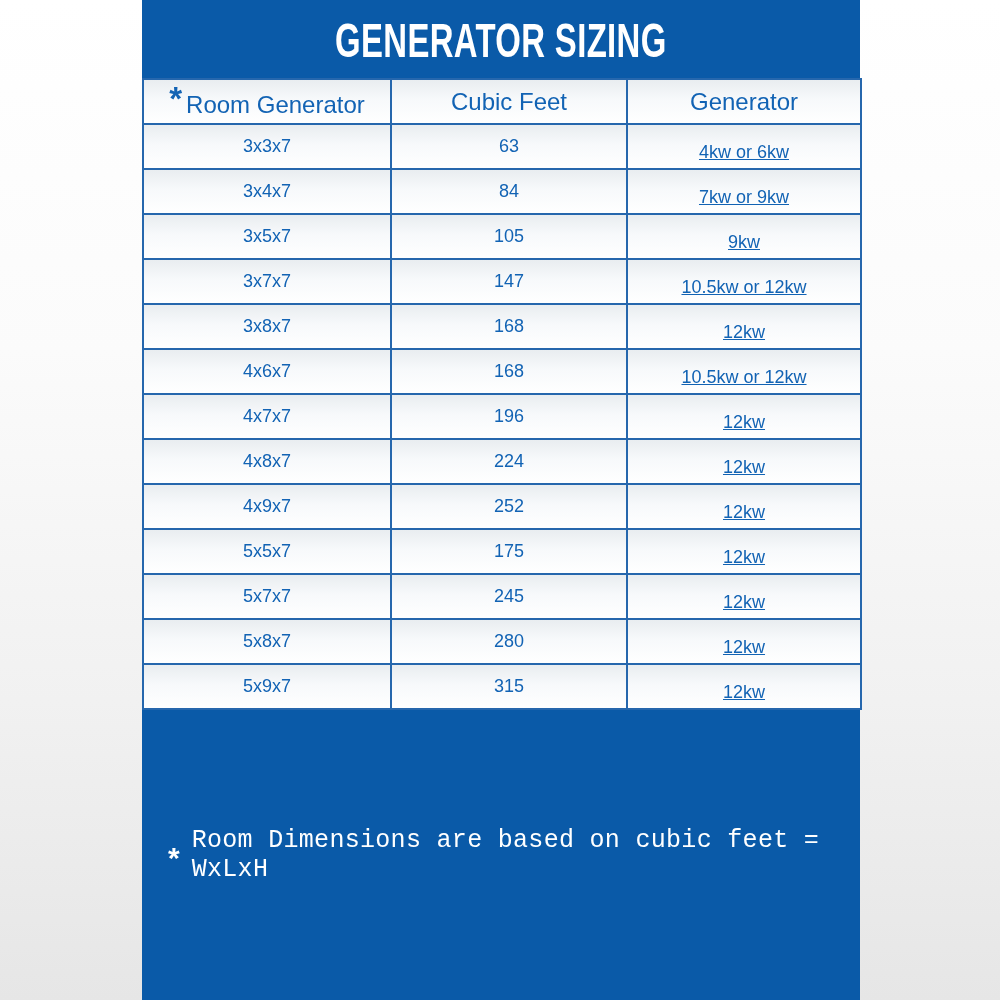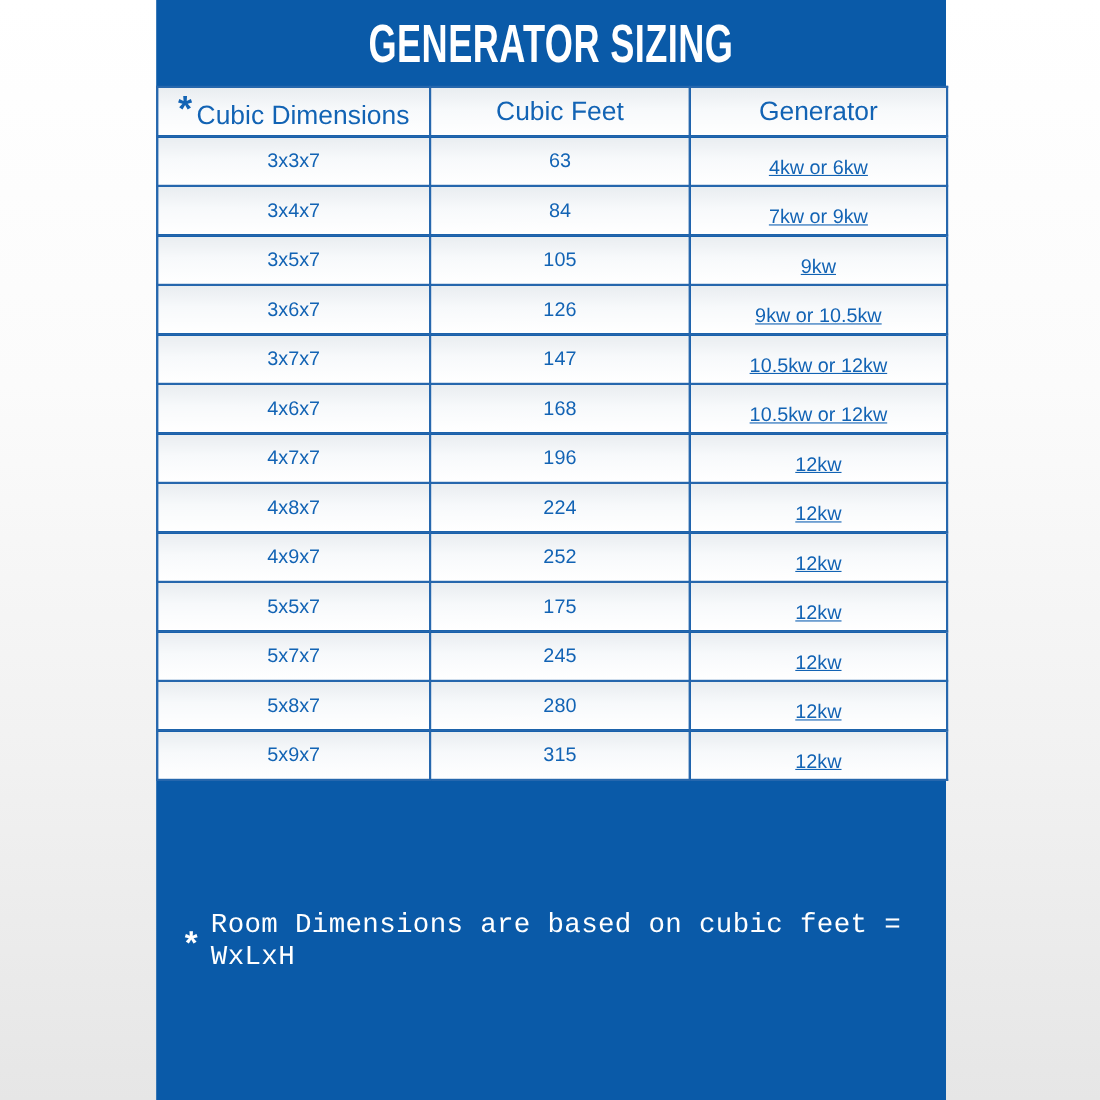--- a/index.html
+++ b/index.html
@@ -107,21 +107,21 @@
     </div>
 
     <table class="sizing-table">
       <colgroup>
         <col style="width:248px">
         <col style="width:236px">
         <col style="width:234px">
       </colgroup>
       <thead>
         <tr class="header-row">
-          <th><span class="hdr-asterisk">*</span><span>Cubic Dimensions</span></th>
+          <th><span class="hdr-asterisk">*</span><span>Room Generator</span></th>
           <th><span>Cubic Feet</span></th>
           <th><span>Generator</span></th>
         </tr>
       </thead>
       <tbody>
   <tr class="data-row">
     <td><span>3x3x7</span></td>
     <td><span>63</span></td>
     <td><span class="gen-offset">4kw or 6kw</span></td>
   </tr>
@@ -131,32 +131,32 @@
     <td><span>84</span></td>
     <td><span class="gen-offset">7kw or 9kw</span></td>
   </tr>
 
   <tr class="data-row">
     <td><span>3x5x7</span></td>
     <td><span>105</span></td>
     <td><span class="gen-offset">9kw</span></td>
   </tr>
 
-  <tr class="data-row">
-    <td><span>3x6x7</span></td>
-    <td><span>126</span></td>
-    <td><span class="gen-offset">9kw or 10.5kw</span></td>
-  </tr>
 
   <tr class="data-row">
     <td><span>3x7x7</span></td>
     <td><span>147</span></td>
     <td><span class="gen-offset">10.5kw or 12kw</span></td>
   </tr>
 
+  <tr class="data-row">
+    <td><span>3x8x7</span></td>
+    <td><span>168</span></td>
+    <td><span class="gen-offset">12kw</span></td>
+  </tr>
 
 
 
   <tr class="data-row">
     <td><span>4x6x7</span></td>
     <td><span>168</span></td>
     <td><span class="gen-offset">10.5kw or 12kw</span></td>
   </tr>
 
   <tr class="data-row">

